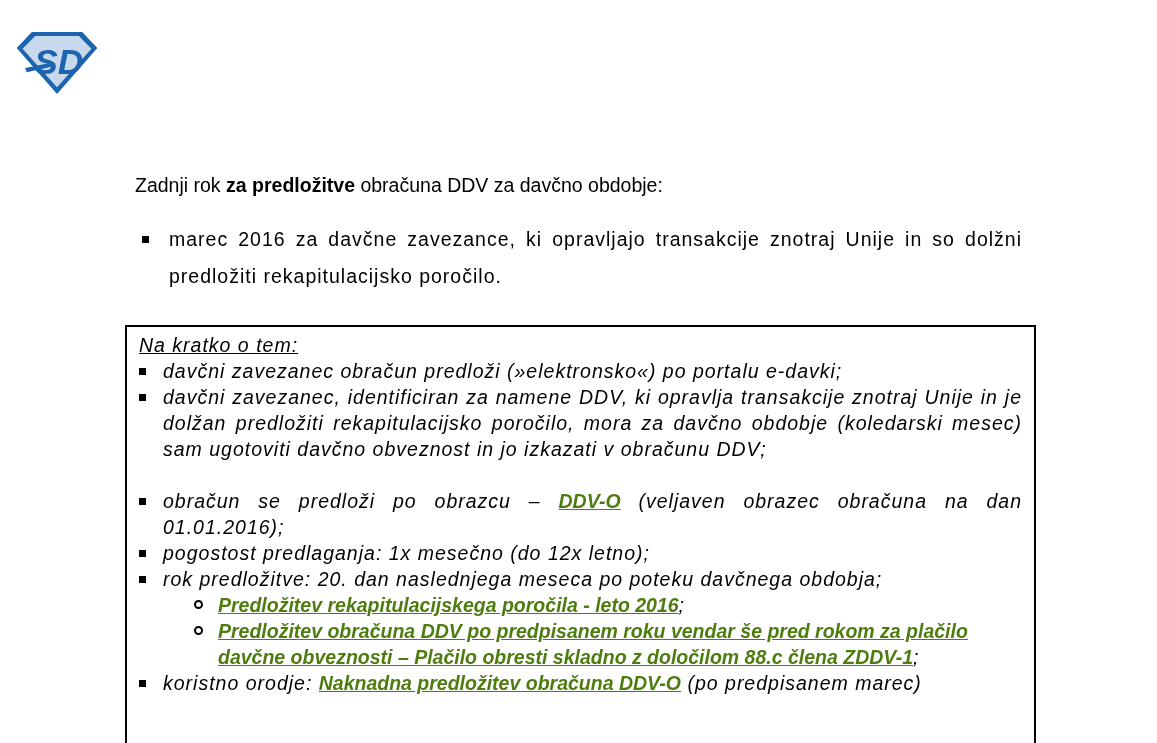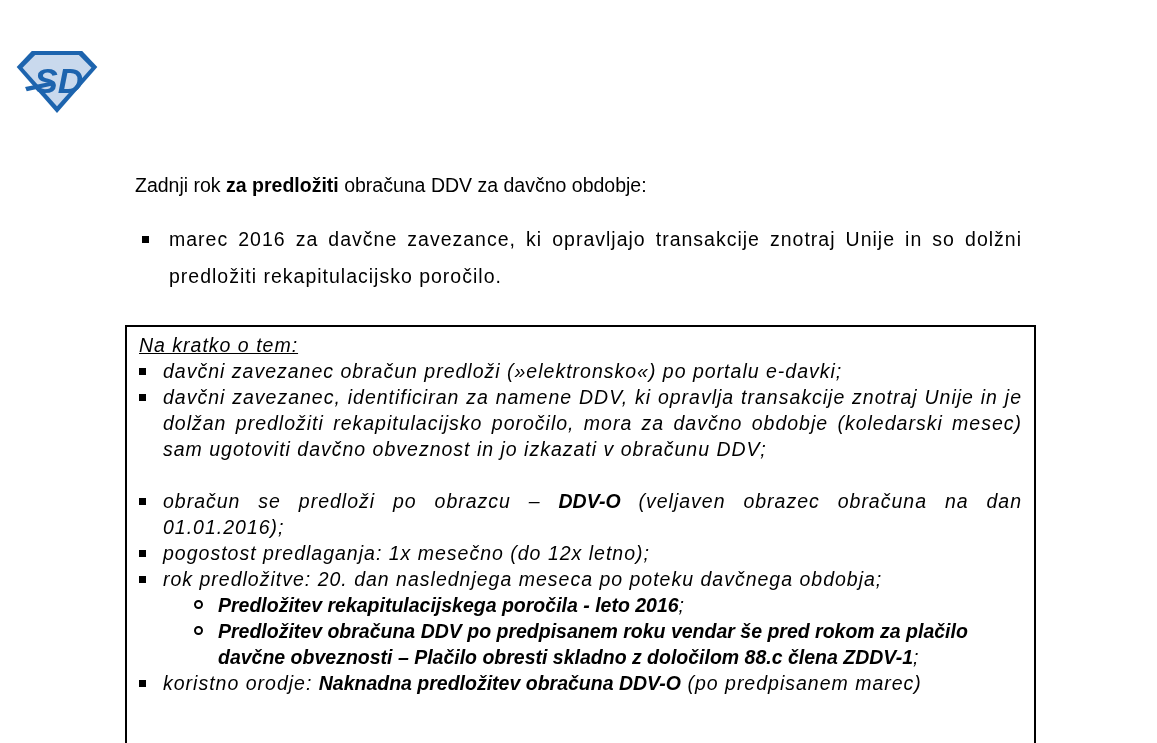--- a/index.html
+++ b/index.html
@@ -7,21 +7,21 @@
   body {
     width: 1157px; height: 743px;
     overflow: hidden;
     background: #ffffff;
     color: #000000;
     font-family: "Liberation Sans", sans-serif;
     position: relative;
   }
 
   
-  .logo { position: absolute; left: 15px; top: 48px; width: 84px; height: 68px; }
+  .logo { position: absolute; left: 15px; top: 29px; width: 84px; height: 68px; }
 
   
   .intro { position: absolute; left: 135px; top: 172px; width: 887px; font-size: 19.5px; }
   .intro-heading { line-height: 27px; }
   .intro-heading .bold { font-weight: bold; }
   .intro-bullet { display: flex; margin-top: 22px; line-height: 37px; letter-spacing: 1px; }
   .intro-bullet .sq { flex: 0 0 auto; width: 7px; height: 7px; background: #000; margin: 15px 0 0 7px; }
   .intro-bullet .txt { margin-left: 20px; width: 853px; text-align: justify; }
 
   
@@ -38,41 +38,42 @@
   .infobox .box-heading { text-decoration: underline; }
   .bullet { display: flex; }
   .bullet .sq { flex: 0 0 auto; width: 7px; height: 7px; background: #000; margin-top: 10px; }
   .bullet .txt { margin-left: 17px; width: 859px; }
   .justify { text-align: justify; }
   .spacer { height: 26px; }
   .sub { display: flex; margin-left: 31px; justify-content: center; }
   .sub .circ { flex: 0 0 auto; width: 9px; height: 9px; border: 2px solid #000; border-radius: 50%; margin-top: 8px; background: #fff; }
   .sub .txt { margin-left: 15px; width: 780px; }
   a.link {
-    color: #000000;
+    color: #4d7c0f;
     font-weight: bold;
+    text-decoration: underline;
     letter-spacing: 0;
     cursor: pointer;
   }
   .plain { color: #000000; }
 </style>
 </head>
 <body>
 
 <div class="logo">
   <svg viewBox="0 0 100 80" width="84" height="68">
     <polygon points="2,22 20,3 80,3 98,22 50,77" fill="#1d64ae"></polygon>
     <polygon points="9,23 24,8 76,8 91,23 50,69" fill="#c9d9ed"></polygon>
     <path d="M12,46 L46,39 L46,44 L14,51 Z" fill="#1d64ae"></path>
     <text x="52" y="53" text-anchor="middle" font-size="42" font-weight="bold" font-style="italic" fill="#1d64ae">SD</text>
   </svg>
 </div>
 
 <div class="intro">
-  <div class="intro-heading"><span>Zadnji rok </span><span class="bold">za predložiti</span><span> obračuna DDV za davčno obdobje:</span></div>
+  <div class="intro-heading"><span>Zadnji rok </span><span class="bold">za predložitve</span><span> obračuna DDV za davčno obdobje:</span></div>
   <div class="intro-bullet">
     <span class="sq"></span>
     <div class="txt">marec 2016 za davčne zavezance, ki opravljajo transakcije znotraj Unije in so dolžni predložiti rekapitulacijsko poročilo.</div>
   </div>
 </div>
 
 <div class="infobox">
   <div class="box-heading">Na kratko o tem:</div>
 
   <div class="bullet">

